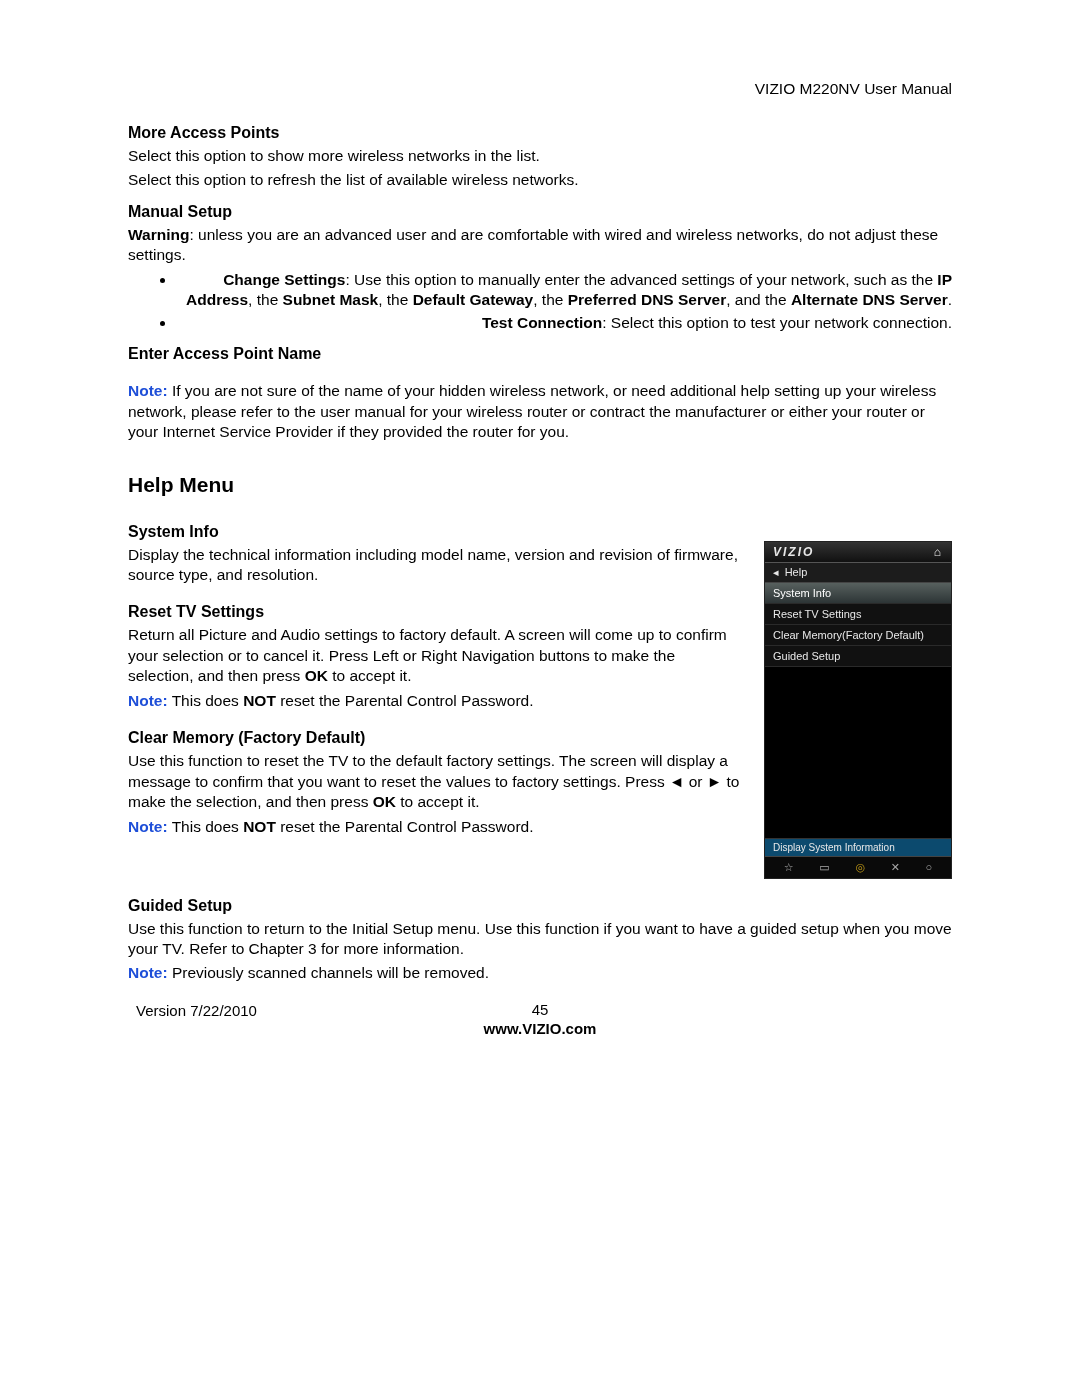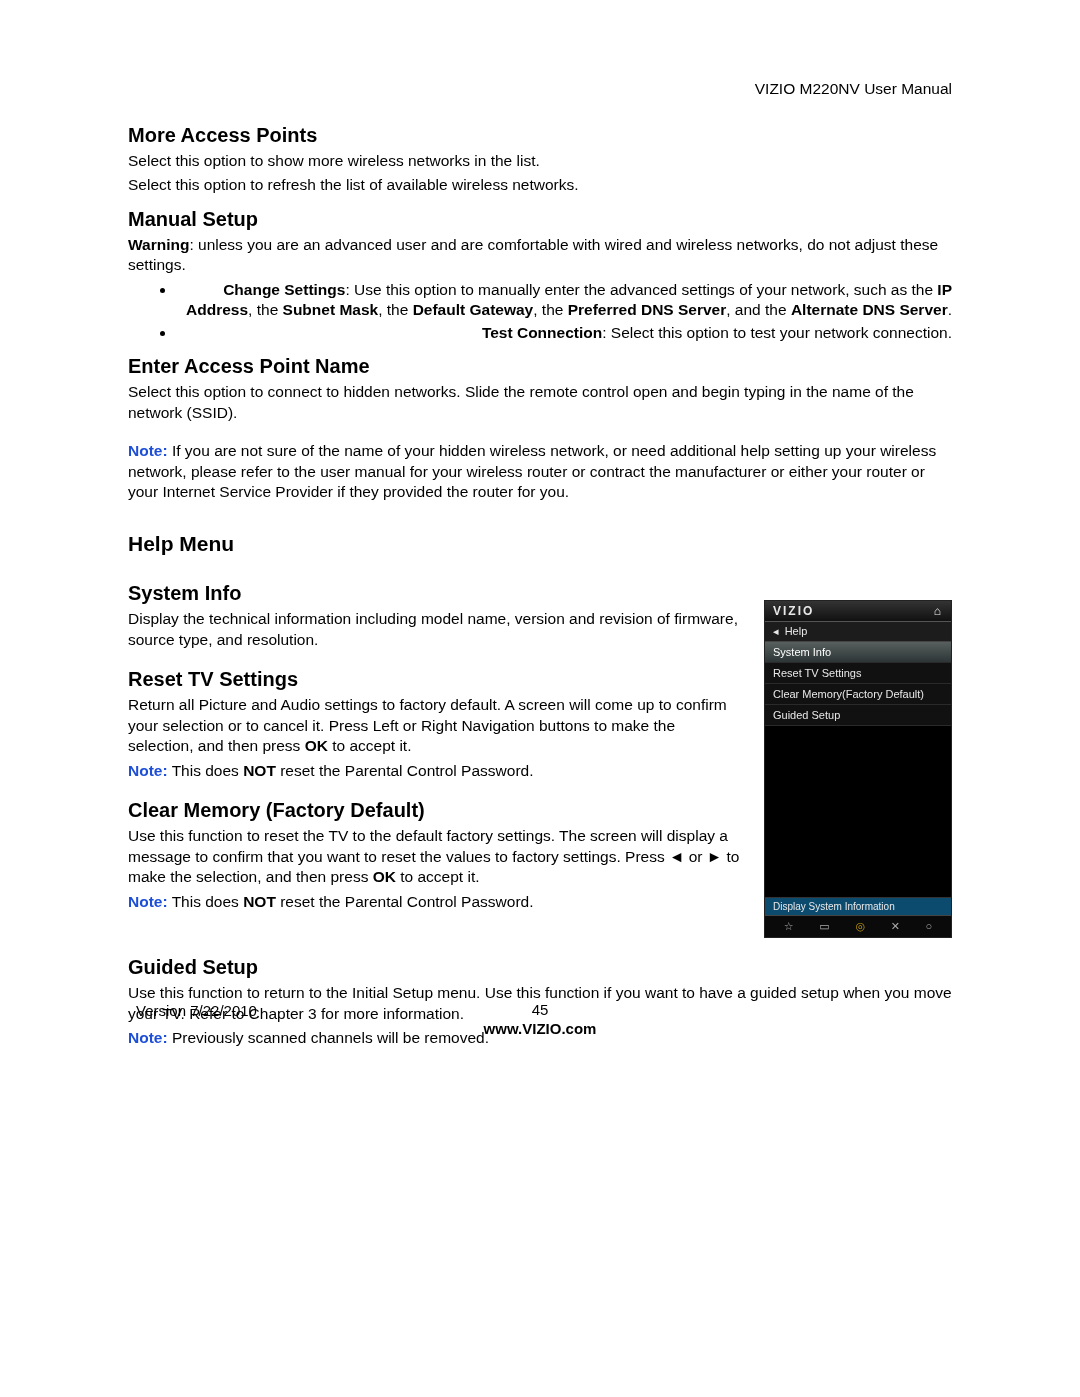--- a/index.html
+++ b/index.html
@@ -19,21 +19,21 @@
   .header-right {
     position: absolute;
     top: 80px;
     right: 128px;
     font-size: 15.5px;
   }
   .content {
     margin-top: 44px;
   }
   h3.sect {
-    font-size: 20px;
+    font-size: 16px;
     font-weight: bold;
     margin: 12px 0 4px 0;
   }
   h2.main {
     font-size: 21px;
     font-weight: bold;
     margin: 30px 0 14px 0;
   }
   p {
     margin: 2px 0 4px 0;
@@ -67,20 +67,21 @@
     display: flex;
     flex-direction: column;
   }
   .tv-top {
     display:flex; justify-content:space-between; align-items:center;
     padding:3px 8px;
     background:linear-gradient(#333,#111);
     border-bottom:1px solid #555;
     font-weight:bold; letter-spacing:2px;
     font-size:12px;
+    font-style:italic;
   }
   .tv-crumb {
     padding:3px 8px;
     background:#1c1c1c;
     border-bottom:1px solid #444;
     font-size:11px;
   }
   .tv-row {
     padding:4px 8px;
     border-bottom:1px solid #2a2a2a;
@@ -144,21 +145,20 @@
     <ul>
       <li>
         <b>Change Settings</b><span>: Use this option to manually enter the advanced settings of your network, such as the </span><b>IP Address</b><span>, the </span><b>Subnet Mask</b><span>, the </span><b>Default Gateway</b><span>, the </span><b>Preferred DNS Server</b><span>, and the </span><b>Alternate DNS Server</b><span>.</span>
       </li>
       <li>
         <b>Test Connection</b><span>: Select this option to test your network connection.</span>
       </li>
     </ul>
 
     <h3 class="sect">Enter Access Point Name</h3>
-    <p>Select this option to connect to hidden networks. Slide the remote control open and begin typing in the name of the network (SSID).</p>
 
     <p style="margin-top:18px;">
       <span class="orange">Note:</span><span> If you are not sure of the name of your hidden wireless network, or need additional help setting up your wireless network, please refer to the user manual for your wireless router or contract the manufacturer or either your router or your Internet Service Provider if they provided the router for you.</span>
     </p>
 
     <h2 class="main">Help Menu</h2>
 
     <div class="two-col">
       <div class="col-text">
         <h3 class="sect">System Info</h3>

